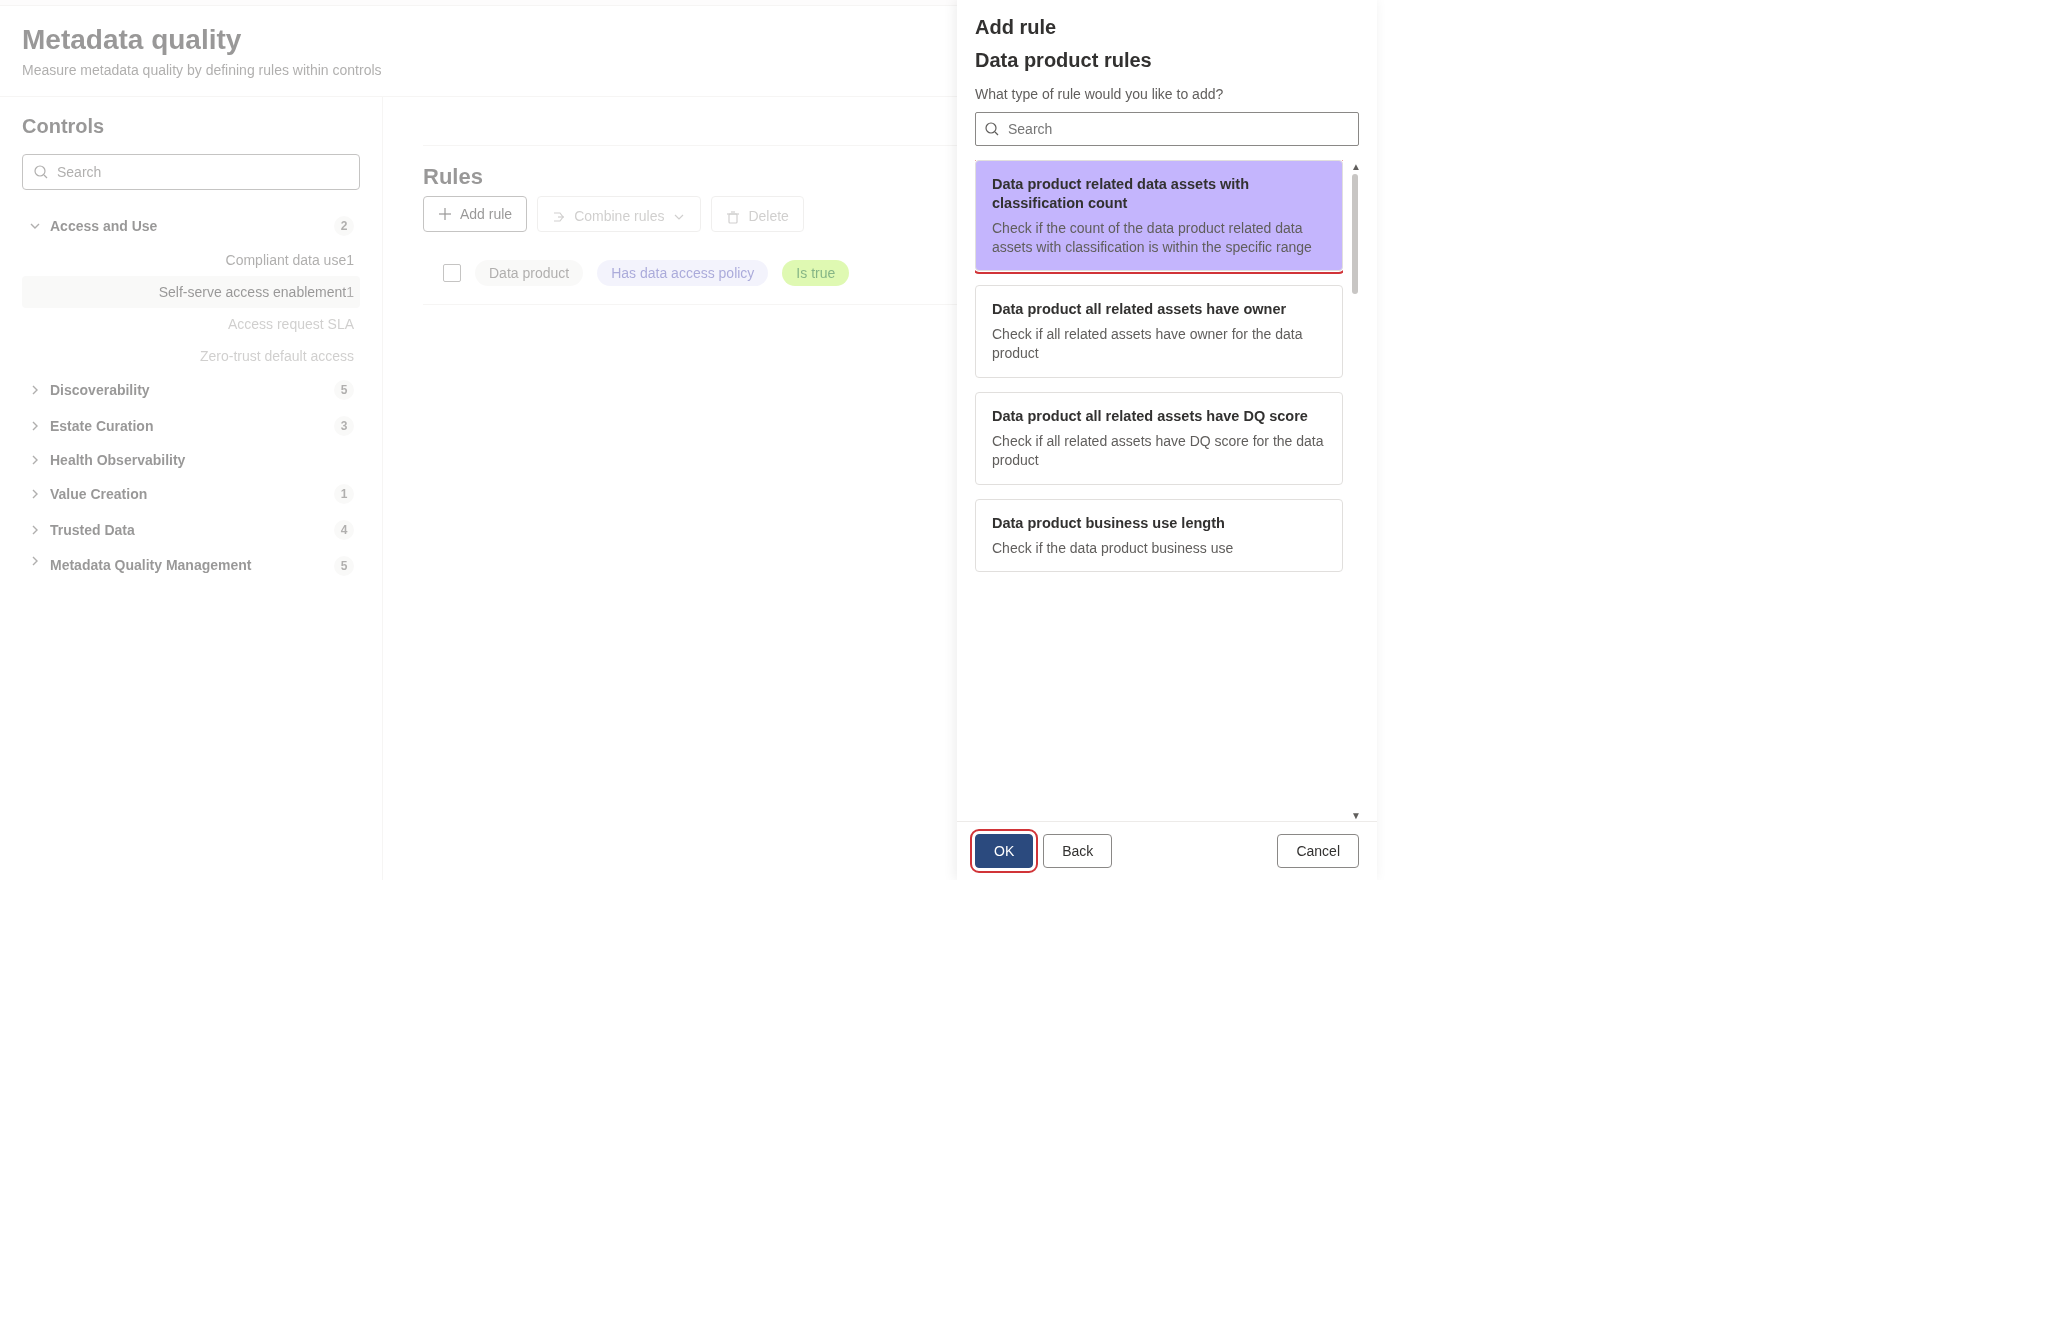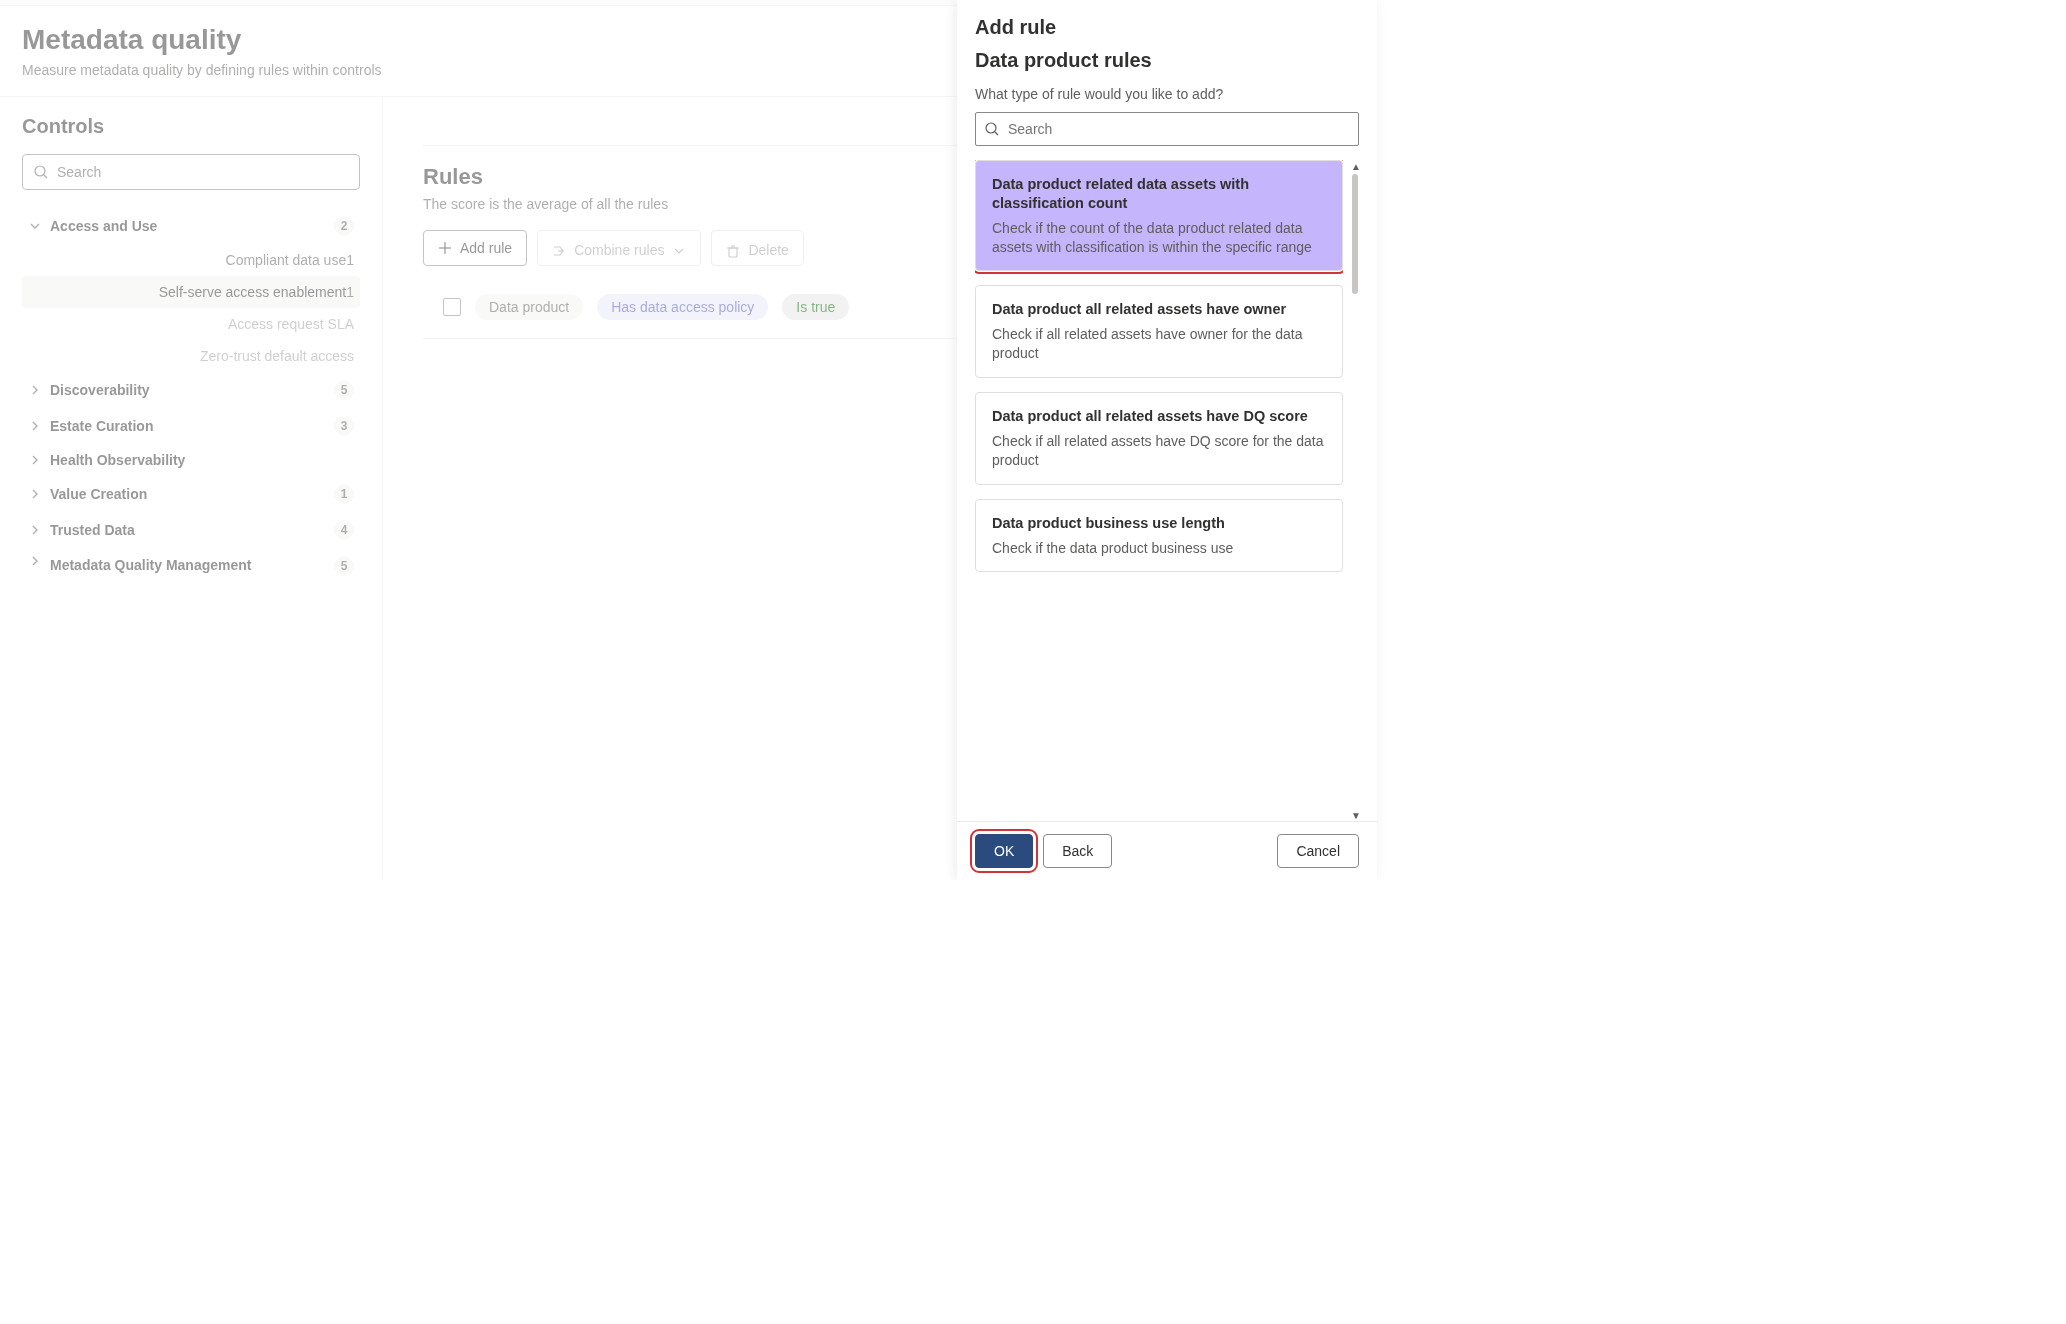--- a/index.html
+++ b/index.html
@@ -33,21 +33,21 @@
 .rules-title { font-size: 22px; font-weight: 600; margin-bottom: 6px; }
 .rules-sub { font-size: 14px; color: #605e5c; margin-bottom: 18px; }
 .toolbar { display: flex; gap: 10px; margin-bottom: 20px; }
 .btn { display: inline-flex; align-items: center; gap: 8px; border: 1px solid #8a8886; background: #fff; border-radius: 4px; padding: 7px 14px; font-size: 14px; cursor: pointer; color: #323130; height: 36px; }
 .btn.disabled { color: #a19f9d; border-color: #e1dfdd; cursor: default; align-items: flex-end; }
 .rule-row { display: flex; align-items: center; gap: 14px; padding: 8px 0 18px 20px; border-bottom: 1px solid #edebe9; }
 .checkbox { width: 18px; height: 18px; border: 1px solid #8a8886; border-radius: 2px; }
 .pill { border-radius: 14px; padding: 5px 14px; font-size: 14px; }
 .pill.gray { background: #f3f2f1; color: #605e5c; }
 .pill.purple { background: #e7e7f9; color: #5656b5; }
-.pill.green { background: #e5e5e5; color: #0b6a0b; }
+.pill.green { background: #bef264; color: #0b6a0b; }
 
 
 .dim-overlay { position: absolute; inset: 0; background: rgba(255,255,255,0.5); pointer-events: none; }
 
 
 .panel { position: absolute; top: 0; right: 0; width: 420px; height: 880px; background: #fff; box-shadow: -2px 0 12px rgba(0,0,0,0.08); display: flex; flex-direction: column; }
 .panel-inner { padding: 16px 18px 0 18px; flex: 1; display: flex; flex-direction: column; min-height: 0; }
 .panel-h1 { font-size: 20px; font-weight: 600; margin-bottom: 10px; }
 .panel-h2 { font-size: 20px; font-weight: 600; margin-bottom: 14px; }
 .panel-q { font-size: 14px; color: #605e5c; margin-bottom: 10px; }
@@ -172,21 +172,20 @@
             <span class="label">Metadata Quality Management</span>
             <span class="count-badge">5</span>
           </div>
         </div>
     </div>
 
     <div class="main">
       <div class="refreshed">Last refreshed on 04/01/202</div>
       <div style="border-top:1px solid #edebe9; margin-bottom:18px;"></div>
       <div class="rules-title">Rules</div>
-      <div class="rules-sub">The score is the average of all the rules</div>
 
       <div class="toolbar">
         <button class="btn">
           <svg class="icon14" viewBox="0 0 14 14" stroke="#323130" stroke-width="1.2">
               <line x1="7" y1="1" x2="7" y2="13"></line>
               <line x1="1" y1="7" x2="13" y2="7"></line>
             </svg>
           <span>Add rule</span>
         </button>
         <button class="btn disabled">

